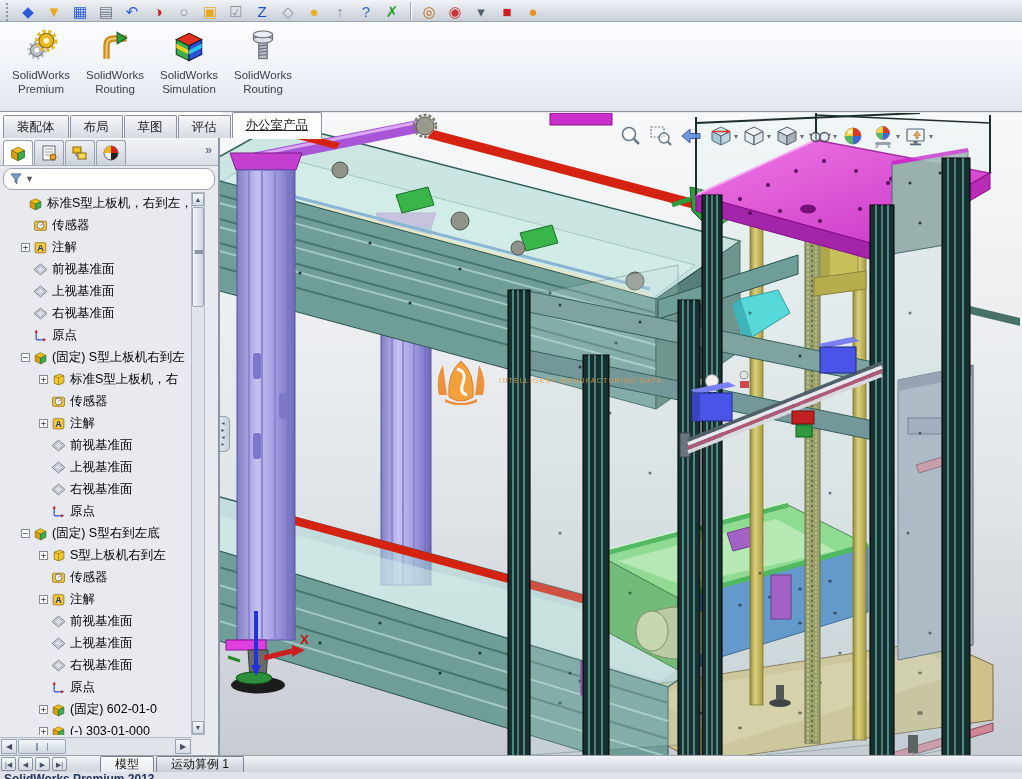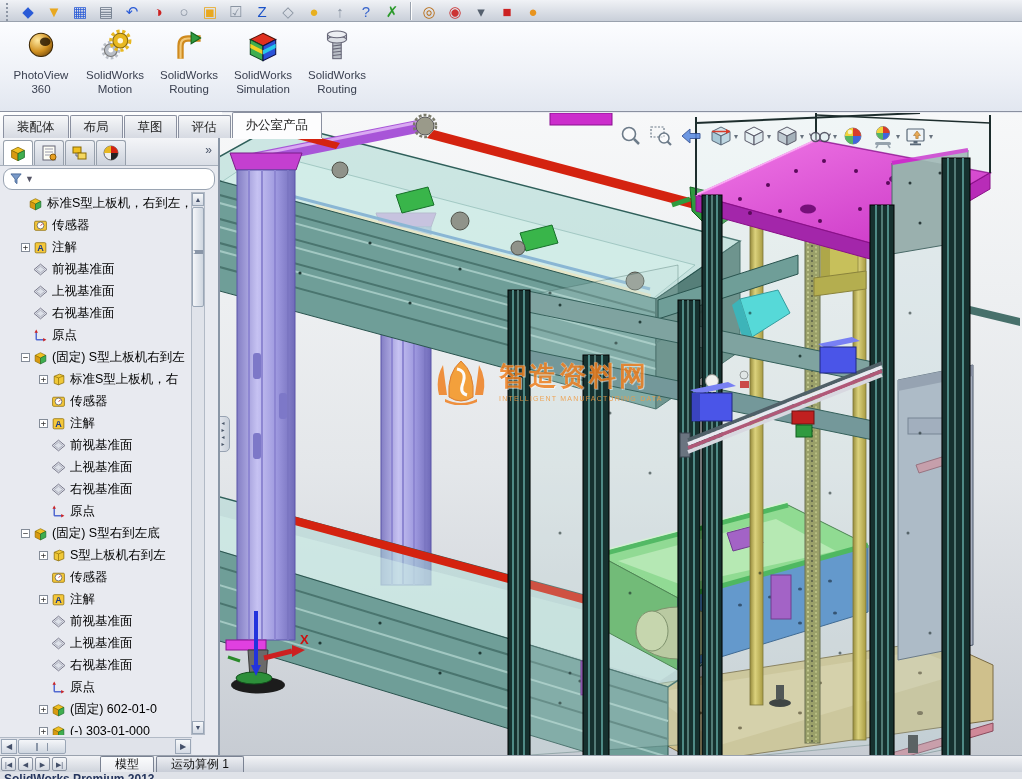--- a/index.html
+++ b/index.html
@@ -23,21 +23,21 @@
     justify-content:flex-start;cursor:default;}
   .ribbon-btn .r-ico{width:36px;height:36px;margin-top:2px;}
   .ribbon-btn .r-lab{font-size:11.5px;color:#3a4050;text-align:center;line-height:14px;margin-top:3px;}
 
   
   .tabstrip-bg{position:absolute;left:0;top:112px;width:222px;height:26px;background:linear-gradient(#ffffff,#f1f3f7);z-index:5;}
   .doc-tabs{position:absolute;left:0;top:112px;width:700px;height:26px;z-index:6;display:flex;align-items:flex-end;padding-left:3px;}
   .doc-tab{height:23px;padding:0 13px;margin-right:1px;font-size:12.5px;color:#222;line-height:22px;
     background:linear-gradient(#f6f7f9,#d6dae2);border:1px solid #8a90a0;border-bottom:none;
     border-radius:2px 2px 0 0;cursor:default;white-space:nowrap;}
-  .doc-tab.active{height:26px;background:#fdfdfe;line-height:25px;box-shadow:0 1px 0 #fdfdfe;}
+  .doc-tab.active{height:26px;background:#fdfdfe;line-height:25px;box-shadow:0 1px 0 #fdfdfe;text-decoration:underline;}
 
   
   .left-panel{position:absolute;left:0;top:138px;width:220px;height:617px;background:#e8eaf0;
     border-right:2px solid #8a96a6;z-index:5;}
   .panel-tabs{height:28px;background:linear-gradient(#f4f5f8,#dadee6);border-bottom:1px solid #a8b0bc;
     display:flex;align-items:flex-end;padding-left:3px;position:relative;}
   .ptab{width:30px;height:25px;border:1px solid #97a0ac;border-bottom:none;border-radius:3px 3px 0 0;
     background:linear-gradient(#eef0f4,#ccd2dc);margin-right:1px;display:flex;align-items:center;justify-content:center;cursor:default;}
   .ptab.active{background:#fff;}
   .ptab svg{width:20px;height:18px;}
@@ -133,47 +133,30 @@
         <span class="tb-icon" style="color: rgb(204, 51, 51);">◉</span>
         <span class="tb-icon" style="color: rgb(85, 96, 110);">▾</span>
         <span class="tb-icon" style="color: rgb(204, 34, 34);">■</span>
         <span class="tb-icon" style="color: rgb(232, 148, 31);">●</span>
       </span>
   </div>
 
   <div class="ribbon" id="ribbon">
       <div class="ribbon-btn">
         <div class="r-ico"><svg viewBox="0 0 34 34">
-            <defs>
-              <radialGradient id="pv" cx="0.35" cy="0.3" r="0.9">
-                <stop offset="0" stop-color="#ffe9a0"></stop>
-                <stop offset="0.55" stop-color="#d09020"></stop>
-                <stop offset="1" stop-color="#5a3505"></stop>
-              </radialGradient>
-            </defs>
-            <circle cx="17" cy="15" r="11" fill="url(#pv)" stroke="#3a2503"></circle>
-            <ellipse cx="21" cy="12" rx="5" ry="4" fill="#2a1a02" opacity="0.85"></ellipse>
-          </svg></div>
-        <div class="r-lab">
-          <div>PhotoView</div>
-          <div>360</div>
-        </div>
-      </div>
-      <div class="ribbon-btn">
-        <div class="r-ico"><svg viewBox="0 0 34 34">
             <circle cx="13" cy="20" r="7.6" fill="none" stroke="#b9bec6" stroke-width="2.5" stroke-dasharray="2.5,2.2"></circle>
             <circle cx="13" cy="20" r="6" fill="#b9bec6" stroke="#777"></circle>
             <circle cx="13" cy="20" r="2.2" fill="#fff"></circle>
             <circle cx="22" cy="11" r="9" fill="none" stroke="#e8b820" stroke-width="3" stroke-dasharray="3,2.5"></circle>
             <circle cx="22" cy="11" r="7" fill="#e8b820" stroke="#8a6a08"></circle>
             <circle cx="22" cy="11" r="2.6" fill="#fff8e0"></circle>
           </svg></div>
         <div class="r-lab">
           <div>SolidWorks</div>
-          <div>Motion</div>
+          <div>Premium</div>
         </div>
       </div>
       <div class="ribbon-btn">
         <div class="r-ico"><svg viewBox="0 0 34 34">
             <path d="M9,28 L9,16 Q9,9 16,9 L28,9" fill="none" stroke="#cf8a1e" stroke-width="6"></path>
             <path d="M9,28 L9,16 Q9,9 16,9 L28,9" fill="none" stroke="#f2c878" stroke-width="2"></path>
             <path d="M19,3 l9,5.5 -9,5.5 z" fill="#2f9a3f" stroke="#11631d"></path>
           </svg></div>
         <div class="r-lab">
           <div>SolidWorks</div>
@@ -898,21 +881,20 @@
 
     <div class="watermark">
       <svg class="wm-logo" viewBox="0 0 56 50">
         <path d="M6,40 Q2,24 10,10 Q12,26 14,40 Z" fill="#f08020"></path>
         <path d="M50,40 Q54,24 46,10 Q44,26 42,40 Z" fill="#f08020"></path>
         <path d="M16,42 Q14,18 28,6 Q42,18 40,42 Q28,50 16,42 Z" fill="#f5941e" stroke="#d86a10" stroke-width="1"></path>
         <path d="M24,14 Q34,16 30,28 Q26,38 34,40" fill="none" stroke="#fff" stroke-width="3"></path>
         <path d="M12,44 Q28,52 44,44 L44,47 Q28,54 12,47 Z" fill="#f08020"></path>
       </svg>
       <div>
-        <div class="wm-title">智造资料网</div>
         <div class="wm-sub">INTELLIGENT MANUFACTURING DATA</div>
       </div>
     </div>
 
     <div class="splitter-tab">
       <span>◂</span>
         <span>▸</span>
         <span>◂</span>
         <span>▸</span>
     </div>

